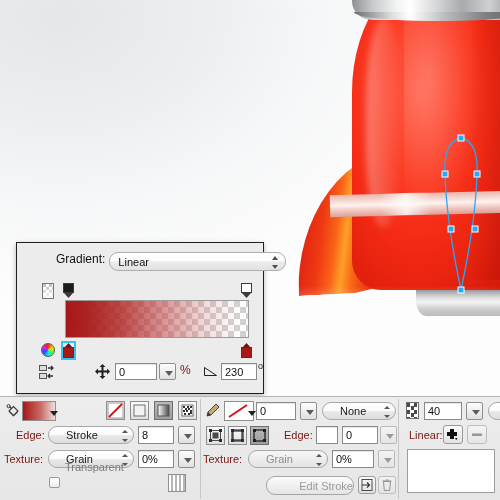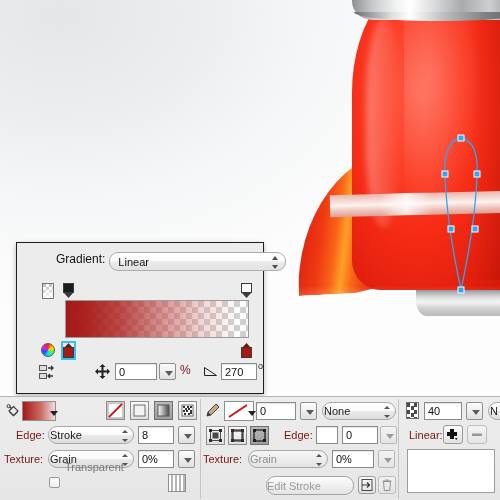--- a/index.html
+++ b/index.html
@@ -164,37 +164,37 @@
   #propsbar {
     position:absolute; left:0; top:396px; width:500px; height:104px;
     background:linear-gradient(180deg,#ededed 0%,#e6e6e6 100%);
     border-top:1px solid #b4b4b4;
   }
   .vsep { position:absolute; top:2px; width:1px; height:100px; background:#c6c6c6; }
   .lbl { font-size:11px; color:#2b2b2b; }
   .sel2 {
     position:relative; height:18px; border:1px solid #a8a8a8; border-radius:9px;
     background:linear-gradient(180deg,#ffffff 0%,#fafafa 48%,#e9e9e9 54%,#dedede 100%);
-    display:flex; align-items:center; padding:0 18px 0 1px; font-size:11px; color:#1a1a1a;
+    display:flex; align-items:center; padding:0 18px 0 17px; font-size:11px; color:#1a1a1a;
   }
   .sel2.dis { color:#8d8d8d; background:linear-gradient(180deg,#f6f6f6,#e4e4e4); }
   .sel2 .arrows2 { position:absolute; right:5px; top:3px; width:6px; height:12px; }
   .sel2 .arrows2:before, .sel2 .arrows2:after { content:""; position:absolute; left:0;
     border-left:3px solid transparent; border-right:3px solid transparent; }
   .sel2 .arrows2:before { top:0; border-bottom:3.5px solid #555; }
   .sel2 .arrows2:after  { bottom:0; border-top:3.5px solid #555; }
   .tbtn {
     width:19px; height:19px; border:1px solid #8d8d8d;
     background:linear-gradient(180deg,#fbfbfb,#dfdfdf); position:relative;
   }
   .tbtn.on { background:linear-gradient(180deg,#b9b9b9,#9e9e9e); border-color:#6f6f6f; }
   .pushbtn {
     height:19px; border:1px solid #a5a5a5; border-radius:9px;
     background:linear-gradient(180deg,#fcfcfc,#e4e4e4);
-    display:flex; align-items:center; justify-content:flex-start; font-size:11px; color:#9a9a9a;
+    display:flex; align-items:center; justify-content:flex-end; font-size:11px; color:#9a9a9a;
   }
   .smbtn { width:18px; height:18px; border:1px solid #9a9a9a; border-radius:3px;
     background:linear-gradient(180deg,#fbfbfb,#e2e2e2); position:relative; }
   #filtersList { position:absolute; border:1px solid #9d9d9d; background:#ffffff; }
   .chk { width:11px; height:11px; border:1px solid #9a9a9a; border-radius:2px;
     background:linear-gradient(180deg,#ffffff,#ededed); }
 </style>
 </head>
 <body>
 
@@ -273,21 +273,21 @@
     <div class="fieldbox" style="position:absolute; left:98px; top:120px; width:42px;">
       <span>0</span>
     </div>
     <div class="dropbtn" style="position:absolute; left:142px; top:120px;"></div>
     <span style="position:absolute; left:163px; top:120px; font-size:12px; color:#7a1414;">%</span>
 
     <svg style="position:absolute; left:187px; top:124px;" width="13" height="9" viewBox="0 0 13 9">
       <path d="M0.5 8.5 L12.5 8.5 L0.5 0.5 Z" fill="none" stroke="#222" stroke-width="1"></path>
     </svg>
     <div class="fieldbox" style="position:absolute; left:204px; top:120px; width:36px;">
-      <span>270</span>
+      <span>230</span>
     </div>
     <span style="position:absolute; left:241px; top:118px; font-size:9px; color:#222;">o</span>
   </div>
 
   <div id="propsbar">
 
     <div class="vsep" style="left:200px;"></div>
     <div class="vsep" style="left:398px;"></div>
 
     <svg style="position:absolute; left:6px; top:7px;" width="14" height="14" viewBox="0 0 14 14">

